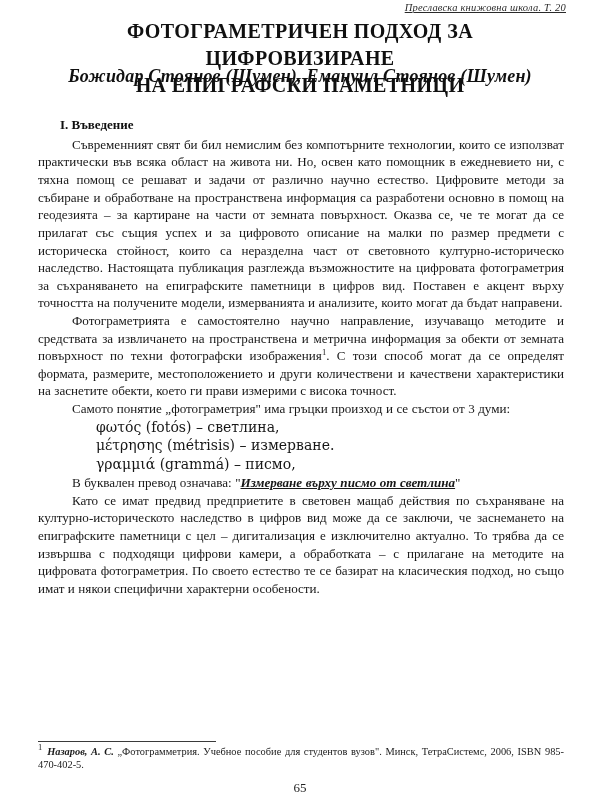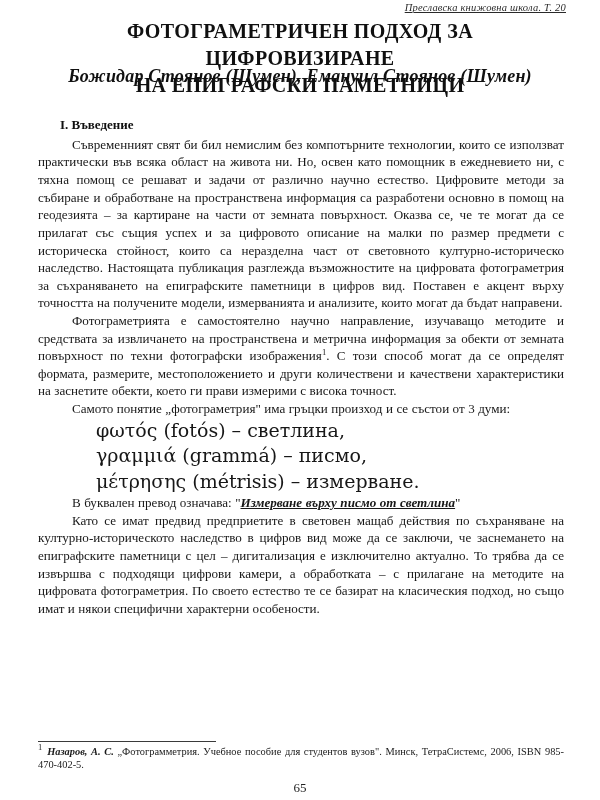--- a/index.html
+++ b/index.html
@@ -87,21 +87,21 @@
     text-indent: 34px;
     color: #171717;
     word-spacing: 0.2px;
   }
   p.para.no-indent { text-indent: 0; }
   .gap-before { margin-top: 12px; }
   .greek-list {
     margin: 0;
     padding: 0 0 0 58px;
     list-style: none;
-    font-size: 19px;
+    font-size: 14px;
     line-height: 1.345;
     color: #171717;
   }
   .greek-list li { margin: 0; padding: 0; }
   .greek { font-family: "DejaVu Serif", "Liberation Serif", serif; }
   .bi { font-weight: bold; font-style: italic; text-decoration: underline; }
   sup.fn-ref {
     font-size: 8.5px;
     vertical-align: super;
     line-height: 0;
@@ -165,22 +165,22 @@
 
     <p class="para">Съвременният свят би бил немислим без компотърните технологии, които се използват практически във всяка област на живота ни. Но, освен като помощник в ежедневието ни, с тяхна помощ се решават и задачи от различно научно естество. Цифровите методи за събиране и обработване на пространствена информация са разработени основно в помощ на геодезията – за картиране на части от земната повърхност. Оказва се, че те могат да се прилагат със същия успех и за цифровото описание на малки по размер предмети с историческа стойност, които са неразделна част от световното културно-историческо наследство. Настоящата публикация разглежда възможностите на цифровата фотограметрия за съхраняването на епиграфските паметници в цифров вид. Поставен е акцент върху точността на получените модели, измерванията и анализите, които могат да бъдат направени.</p>
 
 
     <p class="para"><span>Фотограметрията е самостоятелно научно направление, изучаващо методите и средствата за извличането на пространствена и метрична информация за обекти от земната повърхност по техни фотографски изображения</span><sup class="fn-ref">1</sup><span>. С този способ могат да се определят формата, размерите, местоположението и други количествени и качествени характеристики на заснетите обекти, което ги прави измерими с висока точност.</span></p>
 
     <p class="para">Самото понятие „фотограметрия" има гръцки произход и се състои от 3 думи:</p>
 
     <ul class="greek-list">
       <li class="greek">φωτός (fotós) – светлина,</li>
+      <li class="greek">μέτρησης (métrisis) – измерване.</li>
       <li class="greek">γραμμιά (grammá) – писмо,</li>
-      <li class="greek">μέτρησης (métrisis) – измерване.</li>
     </ul>
 
     <p class="para no-indent" style="text-indent:34px;"><span>В буквален превод означава: "</span><span class="bi">Измерване върху писмо от светлина</span><span>"</span></p>
 
     <p class="para">Като се имат предвид предприетите в световен мащаб действия по съхраняване на културно-историческото наследство в цифров вид може да се заключи, че заснемането на епиграфските паметници с цел – дигитализация е изключително актуално. То трябва да се извършва с подходящи цифрови камери, а обработката – с прилагане на методите на цифровата фотограметрия. По своето естество те се базират на класическия подход, но също имат и някои специфични характерни особености.</p>
 
   </div>
 
   <div class="footnote-rule"></div>
 

